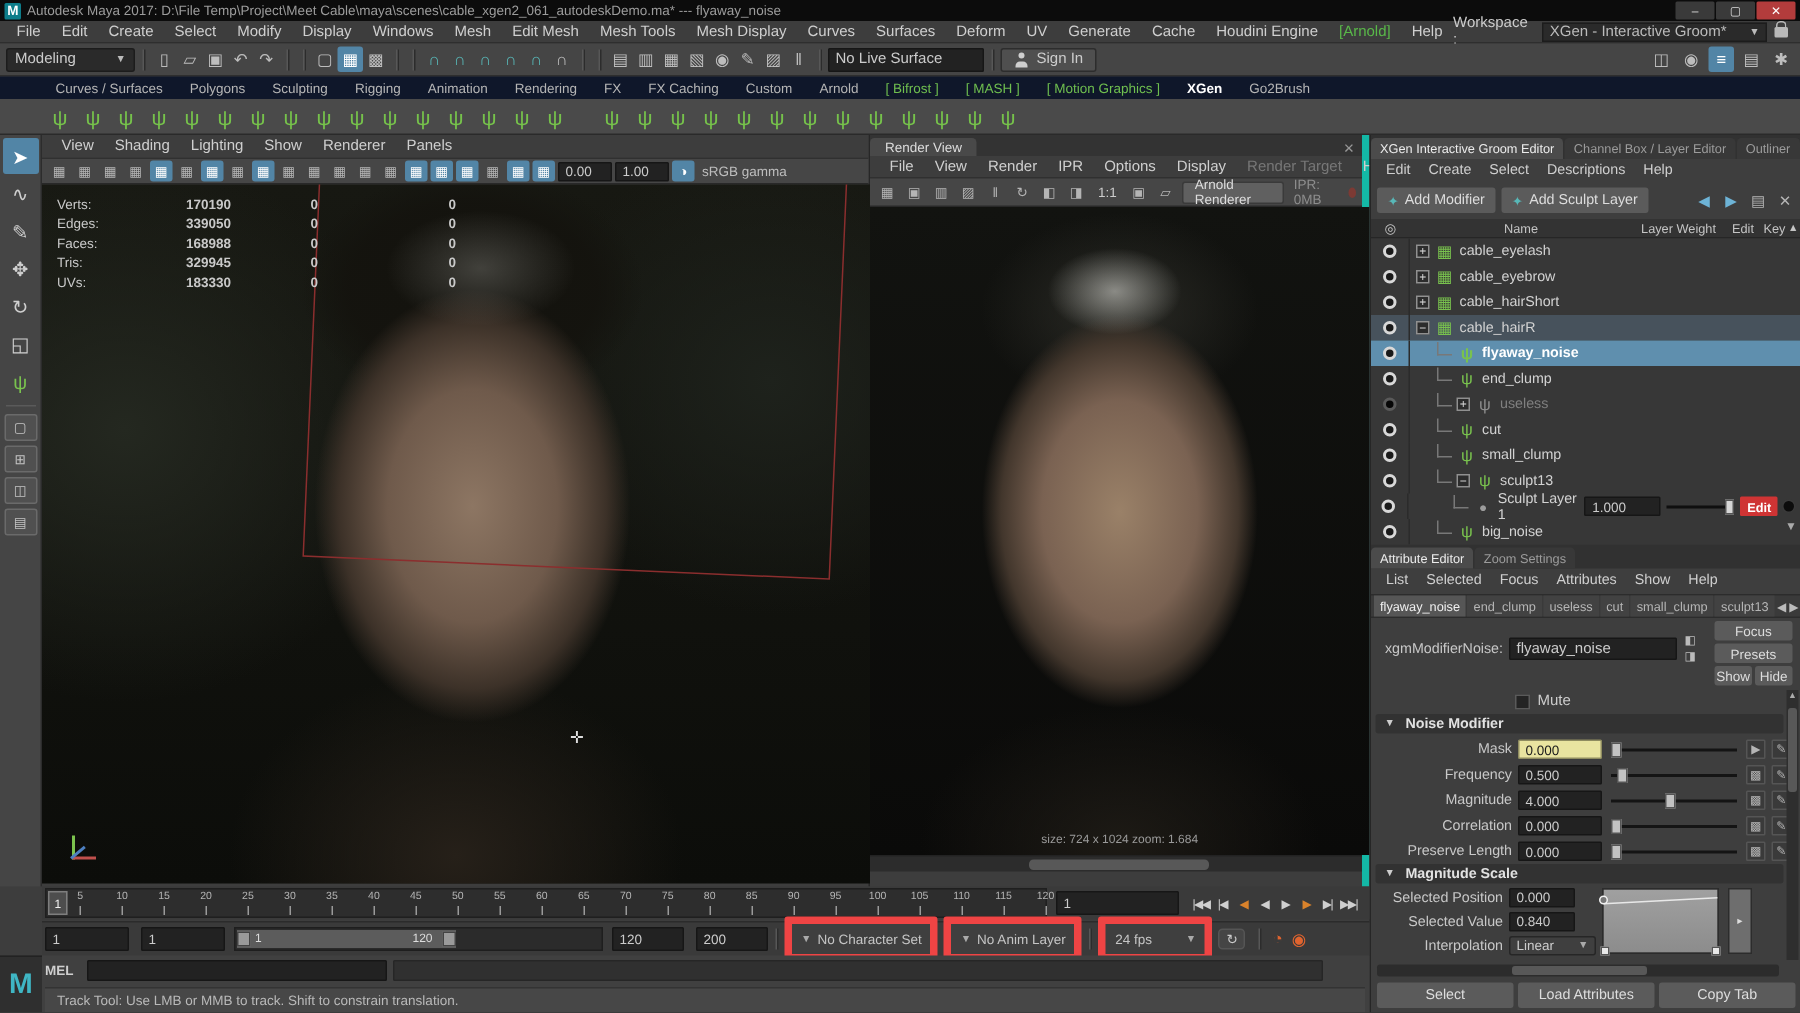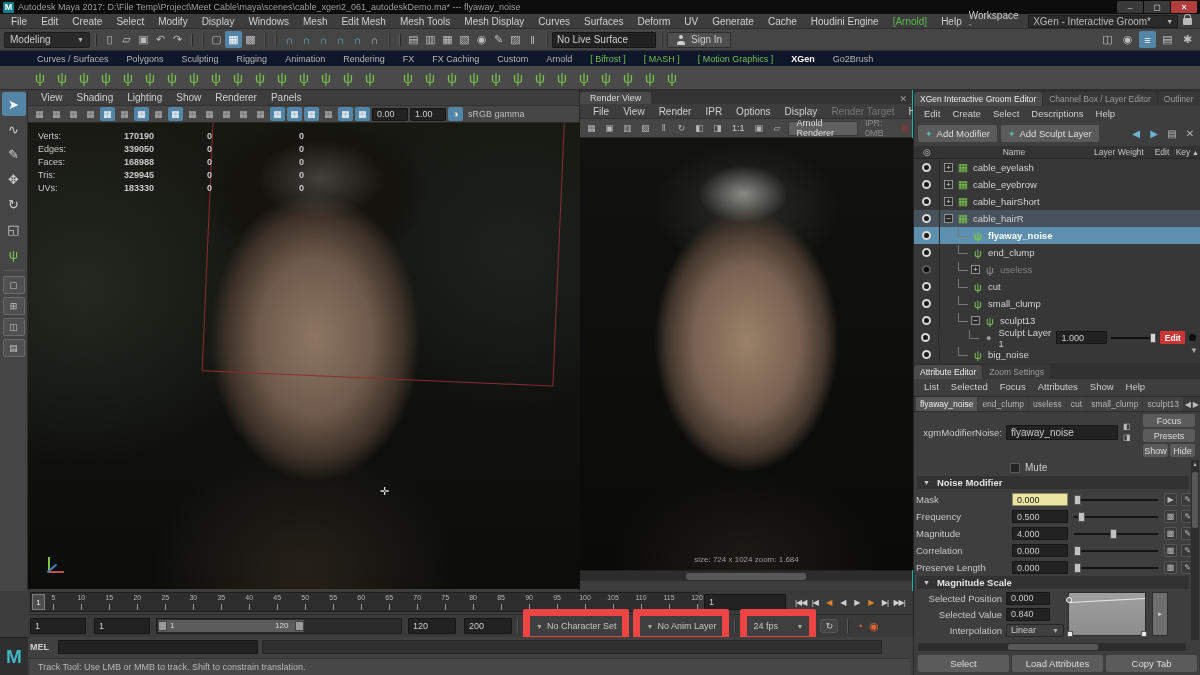--- a/index.html
+++ b/index.html
@@ -78,21 +78,21 @@
   #cam-gate{position:absolute;left:180px;top:-44px;width:352px;height:300px;border:1px solid #8b2e2e;transform:rotate(2.5deg)}
   #vp-overlay{position:absolute;left:180px;bottom:14px;width:330px;text-align:center;color:#e4e4e4}
   #vp-overlay .l1{font-size:9px;font-weight:bold;text-shadow:0 1px 2px #000}
   #vp-overlay .l2{font-size:9px;font-weight:bold;margin-top:3px;text-shadow:0 1px 2px #000}
   .axis{position:absolute;left:16px;bottom:12px;width:26px;height:26px}
   .axis .ay{position:absolute;left:4px;bottom:4px;width:2px;height:16px;background:#7bc24d}
   .axis .ax{position:absolute;left:4px;bottom:4px;width:16px;height:2px;background:#c0504d}
   .axis .az{position:absolute;left:4px;bottom:4px;width:12px;height:2px;background:#4d7fc0;transform:rotate(-40deg);transform-origin:left bottom}
   .vp-cross{position:absolute;left:352px;top:362px;color:#ddd;font-size:11px}
   
-  #render-panel{left:580px;top:90px;width:333px;height:501px;background:#3d3d3d;border-right:1px solid #14b8a6}
+  #render-panel{left:580px;top:90px;width:333px;height:501px;background:#3d3d3d;border-right:5px solid #14b8a6}
   .rv-tabstrip{height:14px;background:#333;display:flex;align-items:flex-end}
   .rv-tab{background:#494949;color:#ddd;font-size:9px;padding:1px 10px;border-radius:3px 3px 0 0}
   .rv-close{margin-left:auto;color:#999;font-size:9px;padding:0 5px}
   .rv-tools{height:20px;background:#464646;display:flex;align-items:center;gap:3px;padding:0 4px;border-top:1px solid #303030;border-bottom:1px solid #282828}
   .ratio-lbl{color:#ccc;font-size:9px;margin:0 4px}
   .arnold-btn{height:15px;padding:0 8px;font-size:9px;background:#606060;border:1px solid #3a3a3a}
   .ipr-lbl{color:#8d8d8d;font-size:9px;margin-left:4px}
   .ipr-dot{width:7px;height:7px;border-radius:50%;background:#7c3a34;margin-left:4px}
   #rv-canvas{position:relative;width:333px;height:432px;overflow:hidden;
     background:
@@ -160,21 +160,21 @@
   .side-btns{position:absolute;right:6px;top:0;width:52px;display:flex;flex-direction:column;gap:2px}
   .abtn{height:13px;font-size:9px}
   .sh-row{display:flex;gap:2px}
   .sh-row .abtn{flex:1}
   .mute-row{position:absolute;left:96px;top:372px;display:flex;align-items:center;gap:5px}
   .cbox{width:10px;height:10px;background:#242424;border:1px solid #5a5a5a;display:inline-block}
   .sechdr{position:absolute;left:3px;width:272px;height:13px;background:#323232;border-radius:2px;display:flex;align-items:center;gap:7px;padding:0 6px;color:#e2e2e2;font-weight:bold;font-size:9.5px}
   .sechdr .tri{font-size:7px;color:#ccc}
   #params{position:absolute;left:0;top:401px;width:280px}
   .prow{display:flex;align-items:center;height:17px;padding-left:2px;gap:4px}
-  .plabel{width:92px;color:#c8c8c8;font-size:9.5px}
+  .plabel{width:92px;text-align:right;color:#c8c8c8;font-size:9.5px}
   .pfield{width:56px;height:13px;font-size:9px}
   .pfield.hl{background:#e9e4a0;color:#1c1c1c;border-color:#8f8c60}
   .ptrack{flex:1;height:2px;background:#141414;position:relative;margin:0 2px}
   .phandle{position:absolute;top:-4px;width:7px;height:10px;background:#c2c2c2;border:1px solid #555}
   .picn{width:13px;height:13px;font-size:8px;color:#b5b5b5;display:flex;align-items:center;justify-content:center;border:1px solid #555;background:#3a3a3a;border-radius:1px}
   #mag-content{position:absolute;left:0;top:500px;width:287px;height:50px}
   .mrow{display:flex;align-items:center;height:16px;gap:4px}
   .mlabel{width:88px;text-align:right;color:#c8c8c8;font-size:9.5px}
   .mfield{width:44px;height:13px;font-size:9px}
   .mdrop{width:58px;height:13px;justify-content:space-between;font-size:9px;background:#3f3f3f;border:1px solid #262626;display:inline-flex;align-items:center;padding:0 4px;border-radius:2px}
@@ -200,21 +200,21 @@
   #playback{display:flex;align-items:center;gap:1px;margin-left:8px}
   .pbtn{min-width:13px;height:14px;display:inline-flex;align-items:center;justify-content:center;color:#cfcfcf;font-size:8px;letter-spacing:-1px;padding:0 1px}
   .pbtn.orange{color:#d9822b}
   
   #range-row{left:28px;top:614px;width:885px;height:23px;background:#3a3a3a;display:flex;align-items:center;border-top:1px solid #2b2b2b}
   .rfld{height:16px;font-size:9px}
   #range-slider{position:relative;width:246px;height:16px;background:#2b2b2b;border:1px solid #1e1e1e;margin:0 6px}
   .rs-fill{position:absolute;left:1px;top:1px;bottom:1px;width:146px;background:#5c5c5c}
   .rs-h{position:absolute;top:2px;width:9px;height:10px;background:#9a9a9a;border:1px solid #444}
   .rs-lbl{position:absolute;top:2px;font-size:8px;color:#ddd}
-  .dd{background:#3f3f3f;border:7px solid #ef4444;height:16px;display:inline-flex;align-items:center;gap:4px;padding:10px 6px;border-radius:2px;font-size:9px;color:#c5c5c5}
+  .dd{background:#3f3f3f;border:5px solid #ef4444;height:16px;display:inline-flex;align-items:center;gap:4px;padding:10px 6px;border-radius:2px;font-size:9px;color:#c5c5c5}
   .mini-caret{font-size:7px;color:#aaa}
   .loop-icn{width:18px;height:14px;border:1px solid #555;border-radius:3px;display:inline-flex;align-items:center;justify-content:center;color:#ccc;font-size:9px;background:#454545;margin:0 4px}
   .akey{color:#e0642f;font-size:11px;margin:0 3px}
   
   #bottom-bar{left:0;top:637px;width:913px;height:38px;background:#404040}
   #maya-logo{position:absolute;left:0;top:637px;width:28px;height:38px;background:#2f2f2f;display:flex;align-items:center;justify-content:center;border-top:1px solid #222}
   #maya-logo span{color:#3fb6c4;font-size:19px;font-weight:bold}
   .mel-row{position:absolute;left:30px;top:639px;height:16px;display:flex;align-items:center;gap:4px}
   .mel-lbl{color:#cfcfcf;font-size:9px;font-weight:bold;width:24px}
   .mel-input{width:200px;height:14px}

